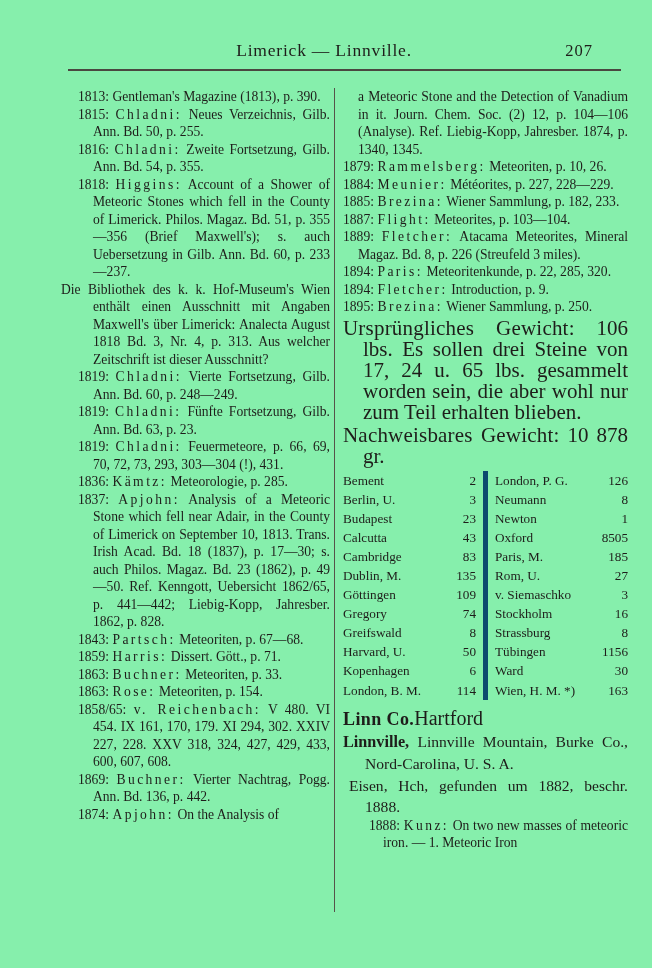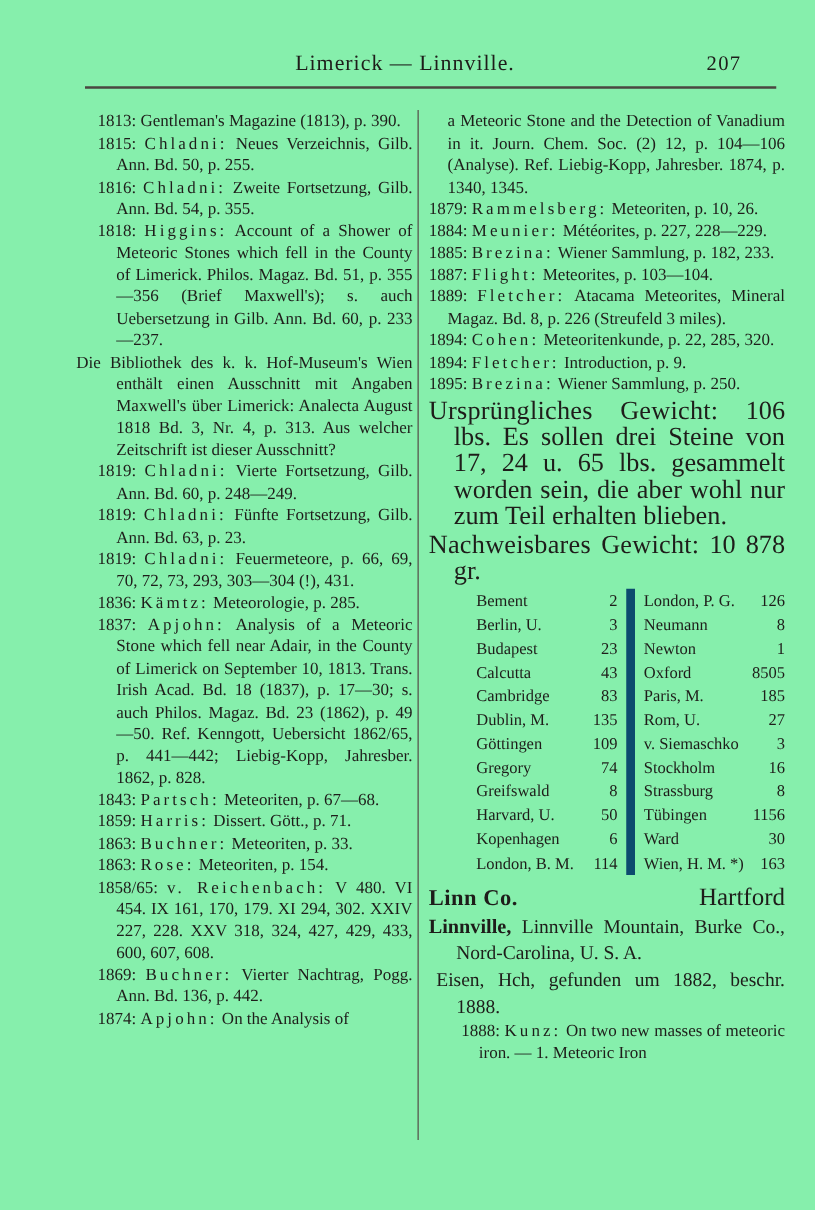--- a/index.html
+++ b/index.html
@@ -31,26 +31,26 @@
   .sperr{letter-spacing:0.18em;}
   
   .weight-para{
     margin:2px 0 0 0;text-align:justify;font-size:21px;line-height:21px;
     padding-left:20px;text-indent:-20px;
   }
   .weight-para .wlabel{letter-spacing:0.2px;}
   
   .wtable{display:flex;margin:4px 0 2px 0;font-size:13.2px;line-height:19.1px;}
   .wtable .sub{flex:1;}
-  .wtable .subleft{padding-right:7px;border-right:7px solid #0c4a6e;margin-left:38px;}
+  .wtable .subleft{padding-right:7px;border-right:5px solid #0c4a6e;}
   .wtable .subright{padding-left:7px;}
   .trow{display:flex;justify-content:space-between;}
   .trow .rval{text-align:right;}
   
-  .linn-head{display:flex;justify-content:space-between;align-items:baseline;margin-top:7px;gap:28px;}
+  .linn-head{display:flex;align-items:baseline;margin-top:7px;}
   .linn-name{font-weight:bold;font-size:18px;letter-spacing:0.4px;}
   .linn-place{font-size:20px;}
   .loc-para{
     margin:1px 0 0 0;text-align:justify;font-size:15.6px;line-height:21px;
     padding-left:22px;text-indent:-22px;
   }
   .loc-para .bold{font-weight:bold;font-size:16.2px;}
   .loc-para.desc{padding-left:22px;text-indent:-16px;}
 </style>
 </head>
@@ -111,21 +111,21 @@
         <p class="entry"><span class="year">1879:</span> <span class="sperr">Rammelsberg:</span> <span class="etext">Meteoriten, p. 10, 26.</span></p>
 
         <p class="entry"><span class="year">1884:</span> <span class="sperr">Meunier:</span> <span class="etext">Météorites, p. 227, 228—229.</span></p>
 
         <p class="entry"><span class="year">1885:</span> <span class="sperr">Brezina:</span> <span class="etext">Wiener Sammlung, p. 182, 233.</span></p>
 
         <p class="entry"><span class="year">1887:</span> <span class="sperr">Flight:</span> <span class="etext">Meteorites, p. 103—104.</span></p>
 
         <p class="entry"><span class="year">1889:</span> <span class="sperr">Fletcher:</span> <span class="etext">Atacama Meteorites, Mineral Magaz. Bd. 8, p. 226 (Streufeld 3 miles).</span></p>
 
-        <p class="entry"><span class="year">1894:</span> <span class="sperr">Cohen:</span> <span class="etext">Meteoritenkunde, p. 22, 285, 320.</span></p>
+        <p class="entry"><span class="year">1894:</span> <span class="sperr">Paris:</span> <span class="etext">Meteoritenkunde, p. 22, 285, 320.</span></p>
 
         <p class="entry"><span class="year">1894:</span> <span class="sperr">Fletcher:</span> <span class="etext">Introduction, p. 9.</span></p>
 
         <p class="entry"><span class="year">1895:</span> <span class="sperr">Brezina:</span> <span class="etext">Wiener Sammlung, p. 250.</span></p>
       </div>
 
     <p class="weight-para"><span class="wlabel">Ursprüngliches Gewicht:</span> <span>106 lbs.</span> <span>Es sollen drei Steine von 17, 24 u. 65 lbs. gesammelt worden sein, die aber wohl nur zum Teil erhalten blieben.</span></p>
 
     <p class="weight-para"><span class="wlabel">Nachweisbares Gewicht:</span> <span>10 878 gr.</span></p>
 

